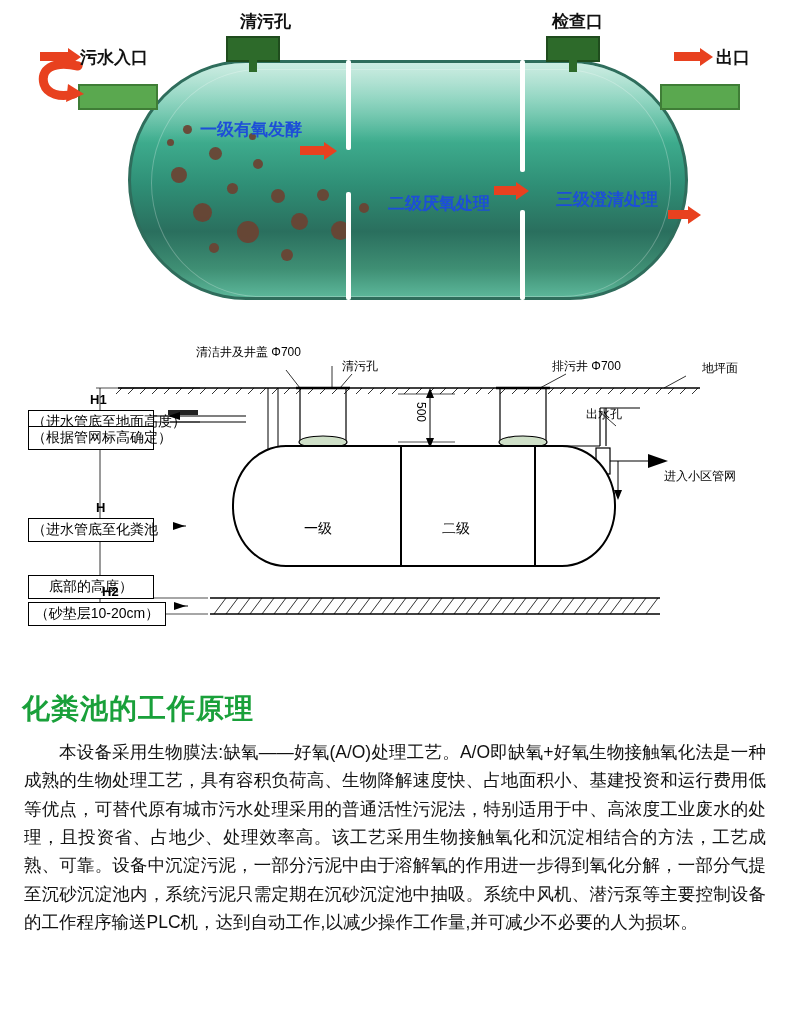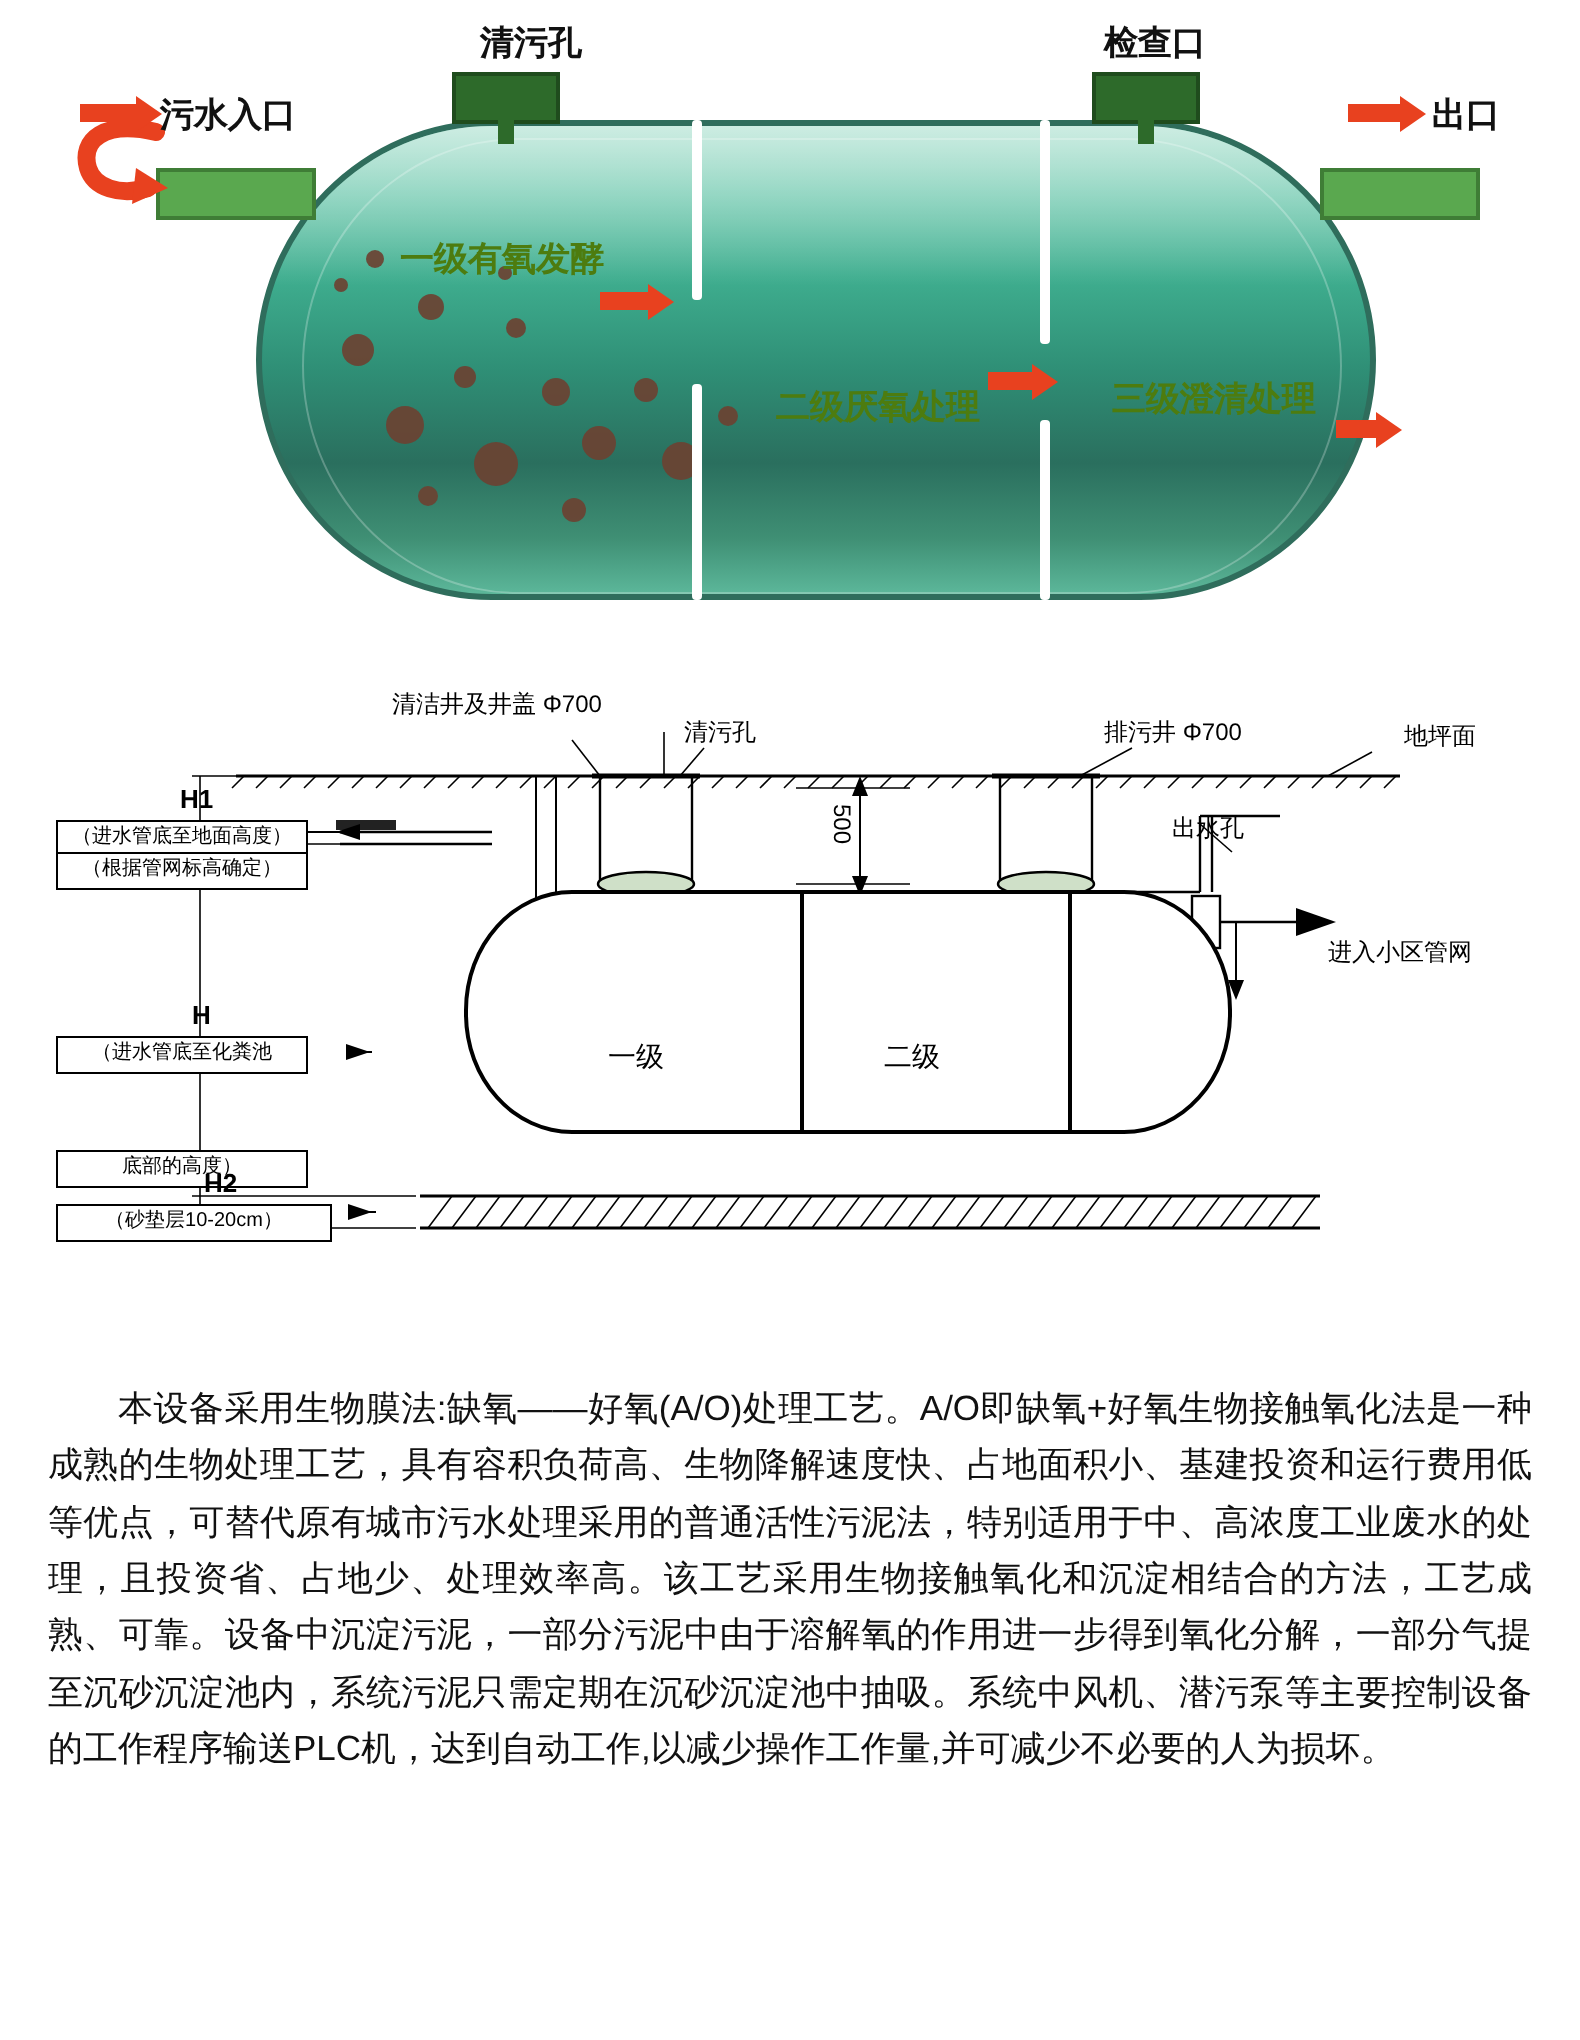--- a/index.html
+++ b/index.html
@@ -98,21 +98,21 @@
   .nozzle-stem.s1 { left: 249px; top: 58px; }
   .nozzle-stem.s2 { left: 569px; top: 58px; }
 
   .top-label {
     position: absolute;
     font-size: 17px;
     font-weight: bold;
     white-space: nowrap;
   }
   .top-label.dark { color: #111; }
-  .top-label.white { color: #4d7c0f; }
+  .top-label.white { color: #1d4ed8; }
   .lbl-qingwukong { left: 240px; top: 10px; }
   .lbl-jianchakou { left: 552px; top: 10px; }
   .lbl-inlet  { left: 80px;  top: 46px; }
   .lbl-outlet { left: 716px; top: 46px; }
 
   .lbl-stage1 { left: 200px; top: 118px; }
   .lbl-stage2 { left: 388px; top: 180px; margin-top: 12px; }
   .lbl-stage3 { left: 556px; top: 188px; }
 
   
@@ -158,21 +158,21 @@
   .tech svg { display: block; }
   .tech-label {
     position: absolute;
     font-size: 12px;
     color: #000;
     white-space: nowrap;
   }
   .tech-box {
     position: absolute;
     border: 1px solid #000;
-    font-size: 10px;
+    font-size: 14px;
     line-height: 1.25;
     padding: 2px 3px;
     text-align: center;
     background: #fff;
     white-space: nowrap;
   }
   .tech-h {
     position: absolute;
     font-size: 13px;
     font-weight: bold;
@@ -472,16 +472,17 @@
 
     <div class="tech-h" style="left:96px; top:170px;">H</div>
     <div class="tech-box" style="left:28px; top:188px; width:118px;">（进水管底至化粪池</div>
     <div class="tech-box" style="left:28px; top:204px; width:118px;margin-top:41px;">底部的高度）</div>
 
     <div class="tech-h" style="left:90px; top:254px;margin-left:12px;">H2</div>
     <div class="tech-box" style="left:28px; top:272px; width:130px;">（砂垫层10-20cm）</div>
   </div>
 
   <div class="article">
+    <h2>化粪池的工作原理</h2>
     <p>本设备采用生物膜法:缺氧——好氧(A/O)处理工艺。A/O即缺氧+好氧生物接触氧化法是一种成熟的生物处理工艺，具有容积负荷高、生物降解速度快、占地面积小、基建投资和运行费用低等优点，可替代原有城市污水处理采用的普通活性污泥法，特别适用于中、高浓度工业废水的处理，且投资省、占地少、处理效率高。该工艺采用生物接触氧化和沉淀相结合的方法，工艺成熟、可靠。设备中沉淀污泥，一部分污泥中由于溶解氧的作用进一步得到氧化分解，一部分气提至沉砂沉淀池内，系统污泥只需定期在沉砂沉淀池中抽吸。系统中风机、潜污泵等主要控制设备的工作程序输送PLC机，达到自动工作,以减少操作工作量,并可减少不必要的人为损坏。</p>
   </div>
 
 </div>
 
 </body></html>

